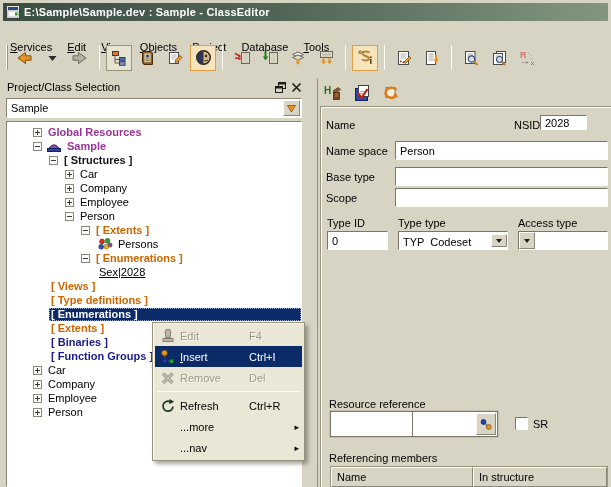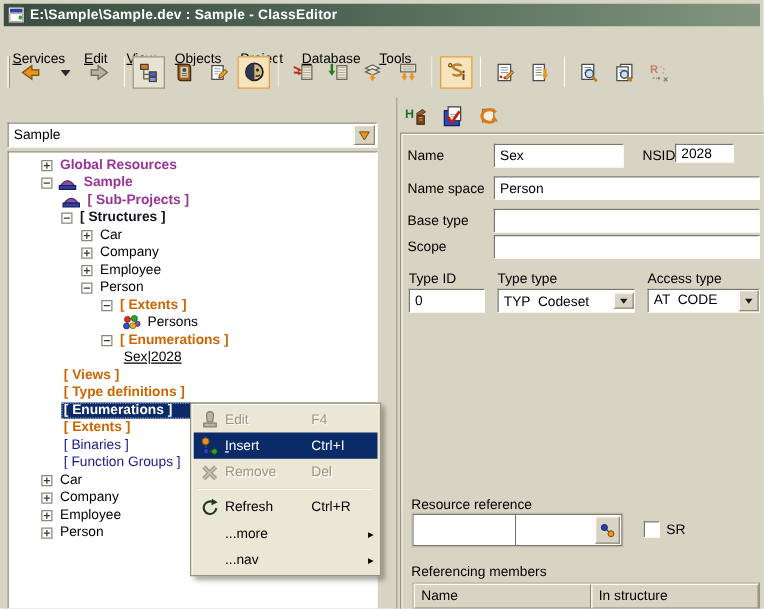--- a/index.html
+++ b/index.html
@@ -45,21 +45,21 @@
   .tree{position:absolute;left:3px;top:43px;right:4px;bottom:0;background:#fff;overflow:hidden;
         border:1px solid;border-color:#8a877a #fffef4 transparent #8a877a;padding-top:3px;}
   .trow{height:14px;display:flex;align-items:center;}
   .exp{width:9px;height:9px;border:1px solid #8c897a;background:#fff;position:relative;margin-right:4px;flex:none;}
   .exp::before{content:"";position:absolute;left:1px;right:1px;top:3px;height:1px;background:#3a3a3a;}
   .exp.plus::after{content:"";position:absolute;top:1px;bottom:1px;left:3px;width:1px;background:#3a3a3a;}
   .tico{margin-right:3px;flex:none;}
   .tlabel{white-space:nowrap;line-height:13px;padding:0 2px;}
   .t-purple{color:#993399;font-weight:bold;}
   .t-orange{color:#cc6600;font-weight:bold;}
-  .t-navy{color:#1a1a8c;font-weight:normal;}
+  .t-navy{color:#1a1a8c;font-weight:bold;}
   .t-dark{color:#14141e;font-weight:bold;}
   .t-selected{background:#0b2a68;color:#fff;font-weight:bold;flex:1;
               outline:1px dotted #93a6d2;outline-offset:-1px;}
 
   
   .vsplit{position:absolute;left:306px;top:78px;width:12px;bottom:0;background:#d8d4c4;}
   .vsplit::after{content:"";position:absolute;right:0;top:0;bottom:0;width:1px;background:#98947f;}
 
   
   .rpanel{position:absolute;left:318px;top:78px;right:0;bottom:0;background:#d8d4c4;}
@@ -302,20 +302,38 @@
               <path d="M3 12.5 h4" stroke="#404040" stroke-dasharray="1.5 1.5"></path>
               <path d="M7.5 11 l2 1.5 -2 1.5 Z" fill="#404040"></path>
               <path d="M12 12 l3 3 M15 12 l-3 3" stroke="#404040"></path>
             </svg>
           </span>
         </button>
       </div>
   </div>
 
   <div class="lpanel">
+    <div class="lp-header">
+      <span>Project/Class Selection</span>
+      <span class="lp-hicons">
+        <span class="ic">
+          <svg width="11" height="11" viewBox="0 0 11 11">
+              <rect x="3.5" y="0.5" width="7" height="6" fill="none" stroke="#1c1c1c"></rect>
+              <rect x="3.5" y="0.5" width="7" height="2" fill="#1c1c1c"></rect>
+              <rect x="0.5" y="4.5" width="7" height="6" fill="#d8d4c4" stroke="#1c1c1c"></rect>
+              <rect x="0.5" y="4.5" width="7" height="2" fill="#1c1c1c"></rect>
+            </svg>
+        </span>
+        <span class="ic">
+          <svg width="11" height="11" viewBox="0 0 11 11">
+              <path d="M1.5 1.5 L9.5 9.5 M9.5 1.5 L1.5 9.5" stroke="#1c1c1c" stroke-width="1.6"></path>
+            </svg>
+        </span>
+      </span>
+    </div>
     <div class="combo sunken">
       <input class="combo-input" value="Sample" style="">
       <button class="combo-btn">
         <span class="ic">
           <svg width="11" height="11" viewBox="0 0 11 11">
               <path d="M1.5 2.5 h8 l-4 6.5 z" fill="#e8941e" stroke="#7a5010" stroke-width="0.8"></path>
             </svg>
         </span>
       </button>
     </div>
@@ -326,29 +344,20 @@
         </div>
         <div class="trow" style="padding-left: 26px;">
           <span class="exp"></span>
           <span class="ic tico">
             <svg width="16" height="13" viewBox="0 0 16 13">
               <path d="M2.5 8.5 Q8 1 13.5 8.5 Z" fill="#8850a0" stroke="#4a2860"></path>
               <rect x="1.5" y="8.5" width="13" height="3" fill="#3040a0" stroke="#182060"></rect>
             </svg>
           </span>
           <span class="tlabel t-purple">Sample</span>
-        </div>
-        <div class="trow" style="padding-left: 42px;">
-          <span class="ic tico">
-            <svg width="16" height="13" viewBox="0 0 16 13">
-              <path d="M2.5 8.5 Q8 1 13.5 8.5 Z" fill="#8850a0" stroke="#4a2860"></path>
-              <rect x="1.5" y="8.5" width="13" height="3" fill="#3040a0" stroke="#182060"></rect>
-            </svg>
-          </span>
-          <span class="tlabel t-purple">[ Sub-Projects ]</span>
         </div>
         <div class="trow" style="padding-left: 42px;">
           <span class="exp"></span>
           <span class="tlabel t-dark">[ Structures ]</span>
         </div>
         <div class="trow" style="padding-left: 58px;">
           <span class="exp plus"></span>
           <span class="tlabel">Car</span>
         </div>
         <div class="trow" style="padding-left: 58px;">
@@ -453,21 +462,20 @@
               <rect x="4" y="3.5" width="9" height="10" fill="#f4f0dc" stroke="#807860"></rect>
               <path d="M14.5 6 A6 5 0 1 0 13.5 12.5" stroke="#e07818" stroke-width="2.4" fill="none"></path>
               <path d="M11 12 L16.5 13.5 L13.5 8.8 Z" fill="#e07818"></path>
             </svg>
           </span>
         </button>
       </div>
     <div class="rp-frame"></div>
 
     <span class="fld-label" style="left:8px;top:41px;">Name</span>
-    <input class="inp" style="left: 77px; top: 37px; width: 104px; height: 19px;" value="Sex">
     <span class="fld-label" style="left:196px;top:41px;">NSID</span>
     <input class="inp" style="left: 222px; top: 37px; width: 47px; height: 15px;" value="2028">
 
     <span class="fld-label" style="left:8px;top:67px;">Name space</span>
     <input class="inp" style="left: 77px; top: 63px; width: 213px; height: 19px;" value="Person">
 
     <span class="fld-label" style="left:8px;top:93px;">Base type</span>
     <input class="inp" style="left: 77px; top: 89px; width: 213px; height: 19px;" value="">
 
     <span class="fld-label" style="left:8px;top:114px;">Scope</span>
@@ -479,21 +487,20 @@
     <span class="fld-label" style="left:80px;top:139px;">Type type</span>
     <div class="dd" style="left:80px;top:153px;width:110px;height:19px;align-items:center;">
       <span class="dd-text">TYP  Codeset</span>
       <button class="dd-btn">
           <span class="dd-arrow"></span>
         </button>
     </div>
 
     <span class="fld-label" style="left:200px;top:139px;">Access type</span>
     <div class="dd" style="left:200px;top:153px;width:90px;height:19px;">
-      <span class="dd-text">AT  CODE</span>
       <button class="dd-btn">
           <span class="dd-arrow"></span>
         </button>
     </div>
 
     <span class="fld-label" style="left:11px;top:320px;">Resource reference</span>
     <div class="rr" style="left:12px;top:333px;width:168px;height:26px;">
       <input class="rr-f1" style="border-width: 0px 1px 0px 0px; border-top-style: initial; border-bottom-style: initial; border-left-style: initial; border-top-color: initial; border-bottom-color: initial; border-left-color: initial; border-image: initial; border-right-style: solid; border-right-color: rgb(122, 119, 106); font: 11px &quot;Liberation Sans&quot;, sans-serif; padding: 1px 3px; outline: none;" value="">
       <input class="rr-f2" style="border: 0px; font: 11px &quot;Liberation Sans&quot;, sans-serif; padding: 1px 3px; outline: none; min-width: 0px;" value="">
       <button class="rr-btn">

